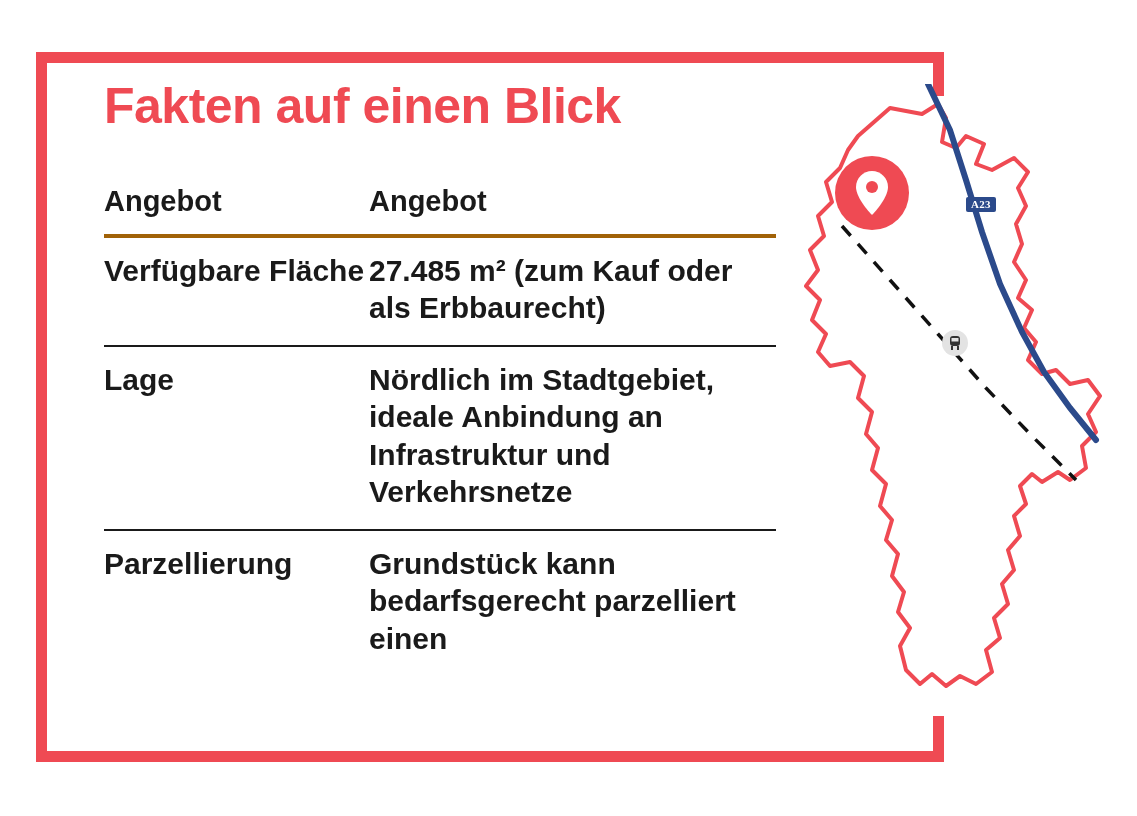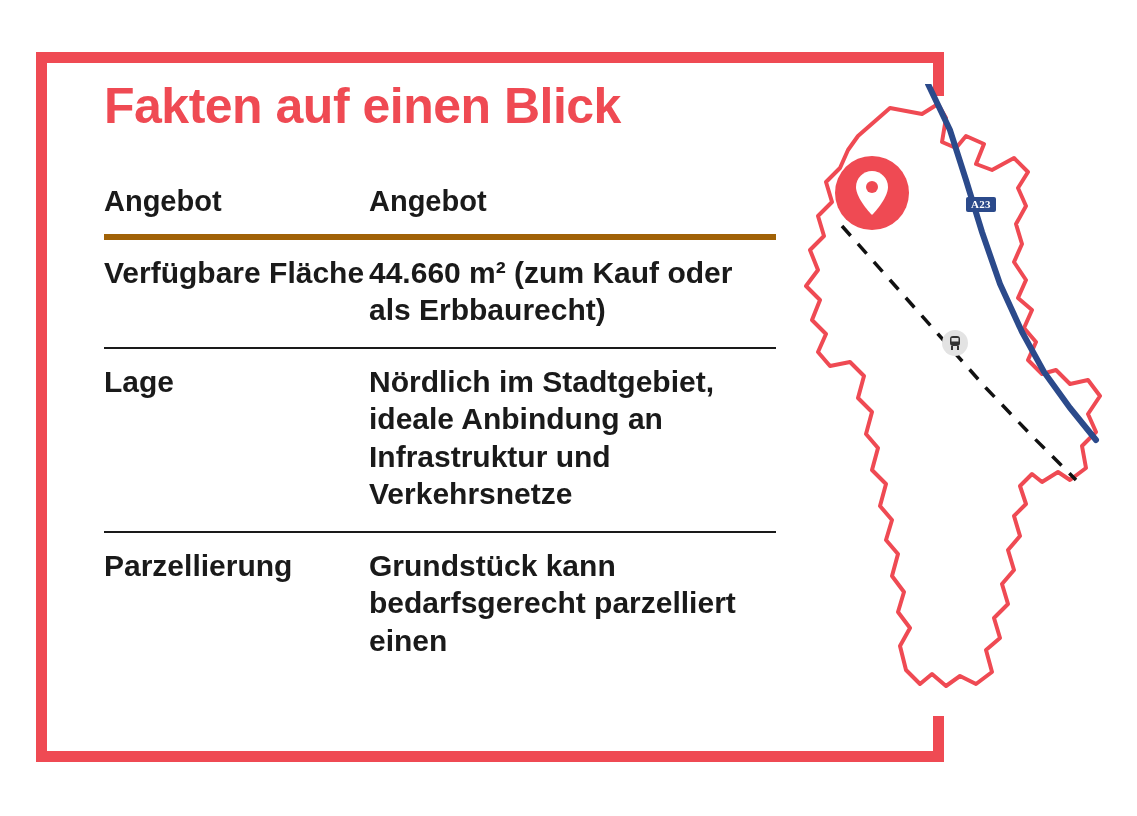--- a/index.html
+++ b/index.html
@@ -83,21 +83,21 @@
     font-size: 30px;
     font-weight: bold;
     line-height: 1.25;
     padding-top: 14px;
     padding-bottom: 18px;
   }
   table.facts col.c1 { width: 265px; }
   table.facts col.c2 { width: 407px; }
 
   table.facts thead tr {
-    border-bottom: 6px solid #a16207;
+    border-bottom: 4px solid #a16207;
   }
   table.facts tbody tr {
     border-bottom: 2px solid #1a1a1a;
   }
   table.facts tbody tr:last-child {
     border-bottom: none;
   }
 
   
   .map-wrap {
@@ -173,21 +173,21 @@
         </colgroup>
       <thead>
         <tr>
           <th>Angebot</th>
           <th>Angebot</th>
         </tr>
       </thead>
       <tbody>
         <tr>
           <td>Verfügbare Fläche</td>
-          <td>44.660 m² (zum Kauf oder als Erbbaurecht)</td>
+          <td>27.485 m² (zum Kauf oder als Erbbaurecht)</td>
         </tr>
         <tr>
           <td>Lage</td>
           <td>Nördlich im Stadtgebiet, ideale Anbindung an Infrastruktur und Verkehrsnetze</td>
         </tr>
         <tr>
           <td>Parzellierung</td>
           <td>Grundstück kann bedarfsgerecht parzelliert einen</td>
         </tr>
       </tbody>

